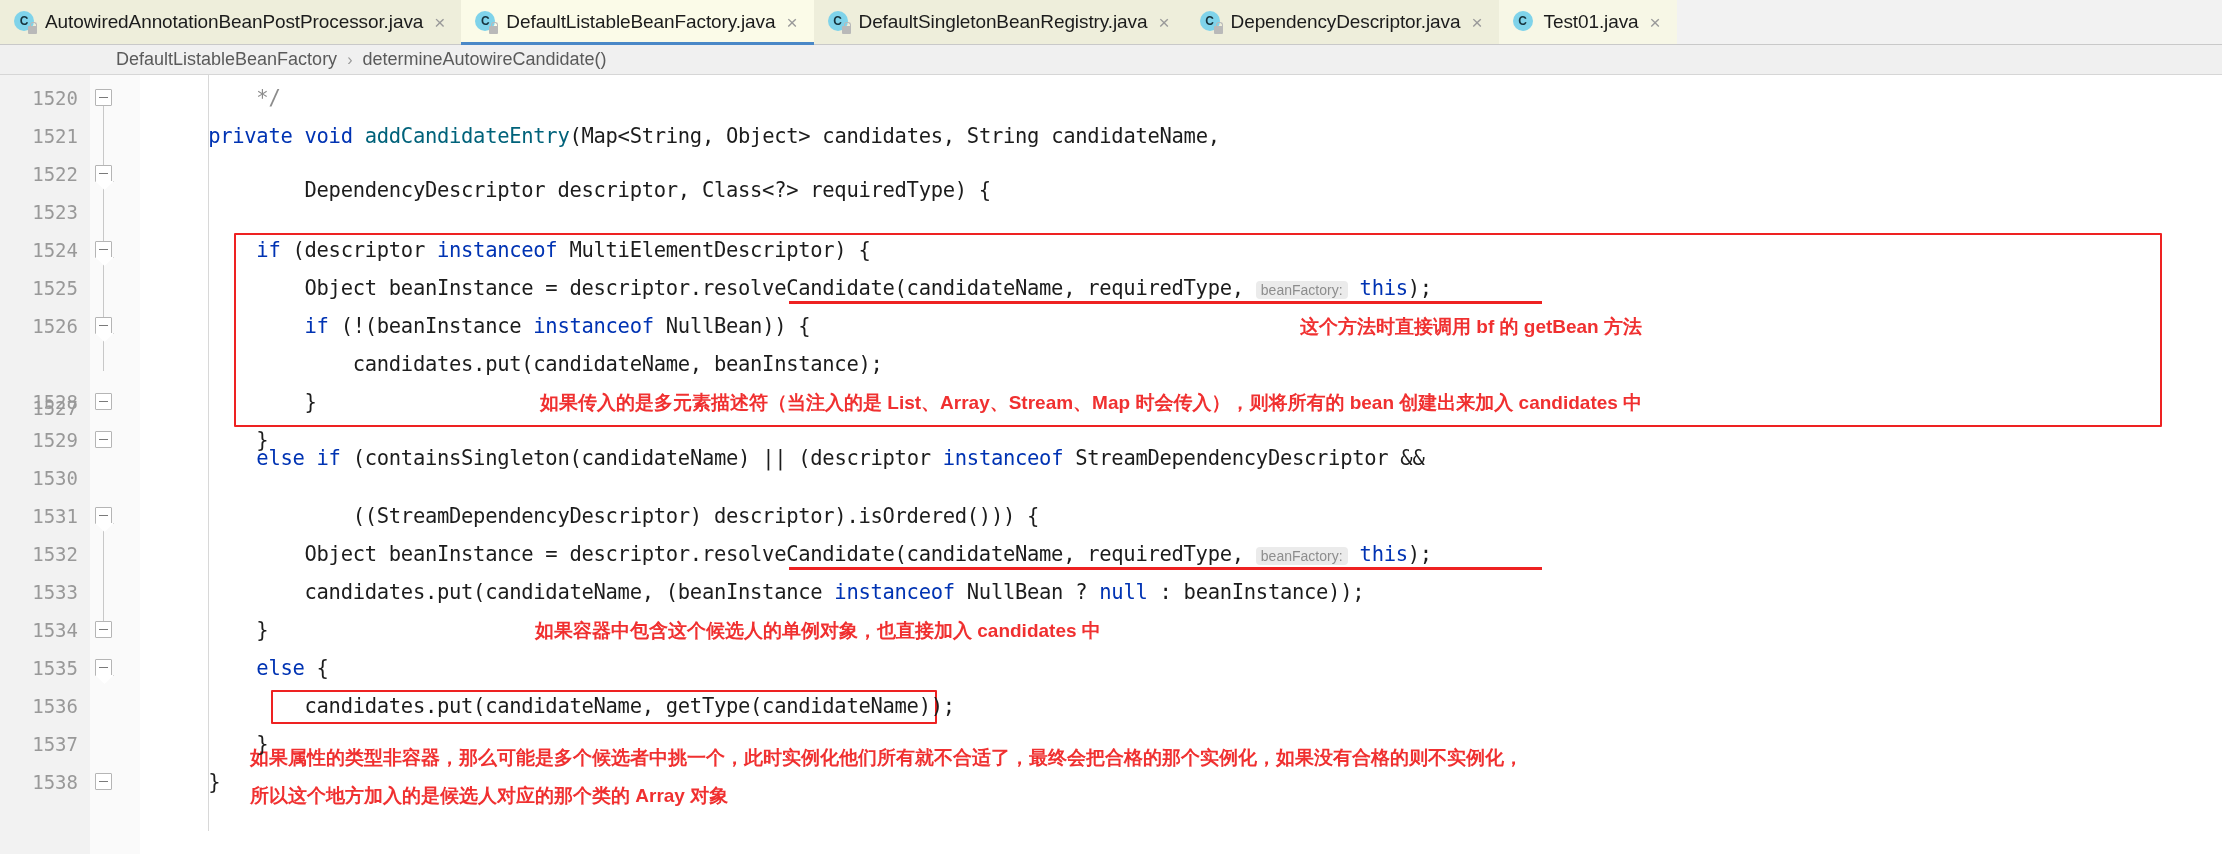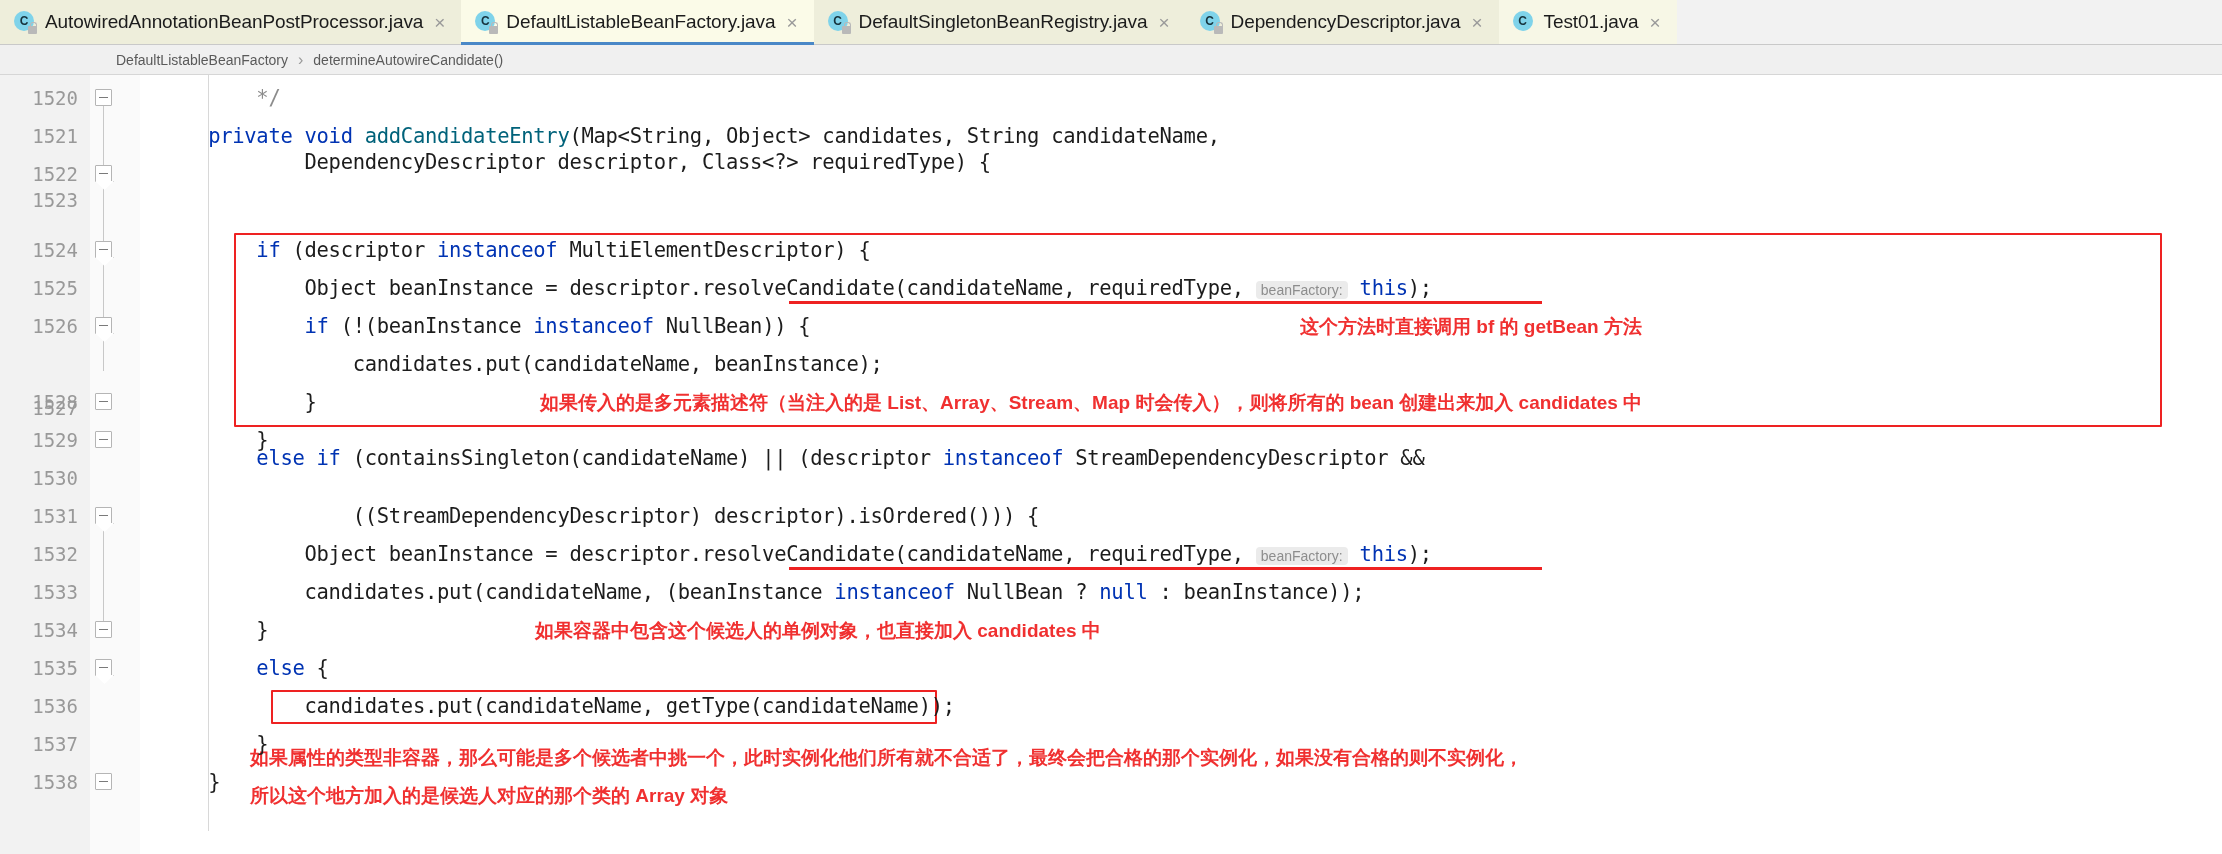--- a/index.html
+++ b/index.html
@@ -81,21 +81,21 @@
   
   .breadcrumb {
     height: 30px;
     background: #f0f0f0;
     display: flex;
     align-items: center;
     padding-left: 116px;
     gap: 10px;
     border-bottom: 1px solid #d6d6d6;
   }
-  .crumb { font-size: 14px; color: #5a5a5a; }
+  .crumb { font-size: 18px; color: #5a5a5a; }
   .crumb-sep { font-size: 16px; color: #9a9a9a; }
 
   
   .editor {
     position: relative;
     height: 779px;
     background: #86efac;
     overflow: hidden;
   }
   .gutter {
@@ -266,21 +266,21 @@
   <div class="editor">
 
     <div class="gutter">
       <div class="gutter-folds"></div>
       <div class="fold-line" id="foldline-a" style="top: 30px; height: 266px;"></div>
       <div class="fold-line" id="foldline-b" style="top: 448px; height: 114px;"></div>
       <div id="linenumbers">
           <div class="ln" style="top: 4px;">1520</div>
           <div class="ln" style="top: 42px;">1521</div>
           <div class="ln" style="top: 80px;">1522</div>
-          <div class="ln" style="top: 106px;">1523</div>
+          <div class="ln" style="top: 118px;">1523</div>
           <div class="ln" style="top: 156px;">1524</div>
           <div class="ln" style="top: 194px;">1525</div>
           <div class="ln" style="top: 232px;">1526</div>
           <div class="ln" style="top: 270px; margin-top: 44px;">1527</div>
           <div class="ln" style="top: 308px;">1528</div>
           <div class="ln" style="top: 346px;">1529</div>
           <div class="ln" style="top: 384px;">1530</div>
           <div class="ln" style="top: 422px;">1531</div>
           <div class="ln" style="top: 460px;">1532</div>
           <div class="ln" style="top: 498px;">1533</div>
@@ -334,21 +334,21 @@
       <div class="redline" id="uline-1525" style="left: 649.34px; top: 226px; width: 752.74px;"></div>
       <div class="redline" id="uline-1532" style="left: 649.34px; top: 492px; width: 752.74px;"></div>
 
       <div class="anno" id="anno-getbean" style="left: 1160px; top: 239px;">这个方法时直接调用 bf 的 getBean 方法</div>
       <div class="anno" id="anno-multi" style="left: 400px; top: 315px;">如果传入的是多元素描述符（当注入的是 List、Array、Stream、Map 时会传入），则将所有的 bean 创建出来加入 candidates 中</div>
       <div class="anno" id="anno-singleton" style="left: 395px; top: 543px;">如果容器中包含这个候选人的单例对象，也直接加入 candidates 中</div>
       <div class="anno" id="anno-class-1" style="left: 110px; top: 670px;">如果属性的类型非容器，那么可能是多个候选者中挑一个，此时实例化他们所有就不合适了，最终会把合格的那个实例化，如果没有合格的则不实例化，</div>
       <div class="anno" id="anno-class-2" style="left: 110px; top: 708px;">所以这个地方加入的是候选人对应的那个类的 Array 对象</div>
     <div class="code-line" style="top: 4px; left: 20px;"><span class="cmt">        */</span></div>
         <div class="code-line" style="top: 42px; left: 20px;"><span>    </span><span class="kw">private </span><span class="kw">void </span><span class="mth">addCandidateEntry</span><span>(Map&lt;String, Object&gt; candidates, String candidateName,</span></div>
-        <div class="code-line" style="top: 68px; left: 20px;"><span>            DependencyDescriptor descriptor, Class&lt;?&gt; requiredType) {</span></div>
+        <div class="code-line" style="top: 96px; left: 20px;"><span>            DependencyDescriptor descriptor, Class&lt;?&gt; requiredType) {</span></div>
         <div class="code-line" style="top: 118px; left: 20px;"><span></span></div>
         <div class="code-line" style="top: 156px; left: 20px;"><span>        </span><span class="kw">if</span><span> (descriptor </span><span class="kw">instanceof</span><span> MultiElementDescriptor) {</span></div>
         <div class="code-line" style="top: 194px; left: 20px;"><span>            Object beanInstance = descriptor.resolveCandidate(candidateName, requiredType, </span><span class="hint">beanFactory:</span><span> </span><span class="kw">this</span><span>);</span></div>
         <div class="code-line" style="top: 232px; left: 20px;"><span>            </span><span class="kw">if</span><span> (!(beanInstance </span><span class="kw">instanceof</span><span> NullBean)) {</span></div>
         <div class="code-line" style="top: 270px; left: 20px;"><span>                candidates.put(candidateName, beanInstance);</span></div>
         <div class="code-line" style="top: 308px; left: 20px;"><span>            }</span></div>
         <div class="code-line" style="top: 346px; left: 20px;"><span>        }</span></div>
         <div class="code-line" style="top: 364px; left: 20px; text-align: center;"><span>        </span><span class="kw">else</span><span> </span><span class="kw">if</span><span> (containsSingleton(candidateName) || (descriptor </span><span class="kw">instanceof</span><span> StreamDependencyDescriptor &amp;&amp;</span></div>
         <div class="code-line" style="top: 422px; left: 20px;"><span>                ((StreamDependencyDescriptor) descriptor).isOrdered())) {</span></div>
         <div class="code-line" style="top: 460px; left: 20px;"><span>            Object beanInstance = descriptor.resolveCandidate(candidateName, requiredType, </span><span class="hint">beanFactory:</span><span> </span><span class="kw">this</span><span>);</span></div>

